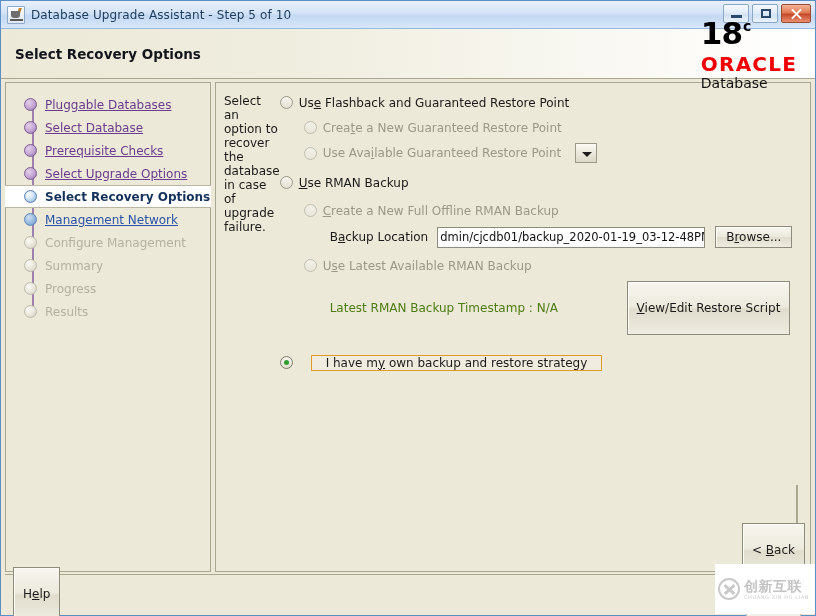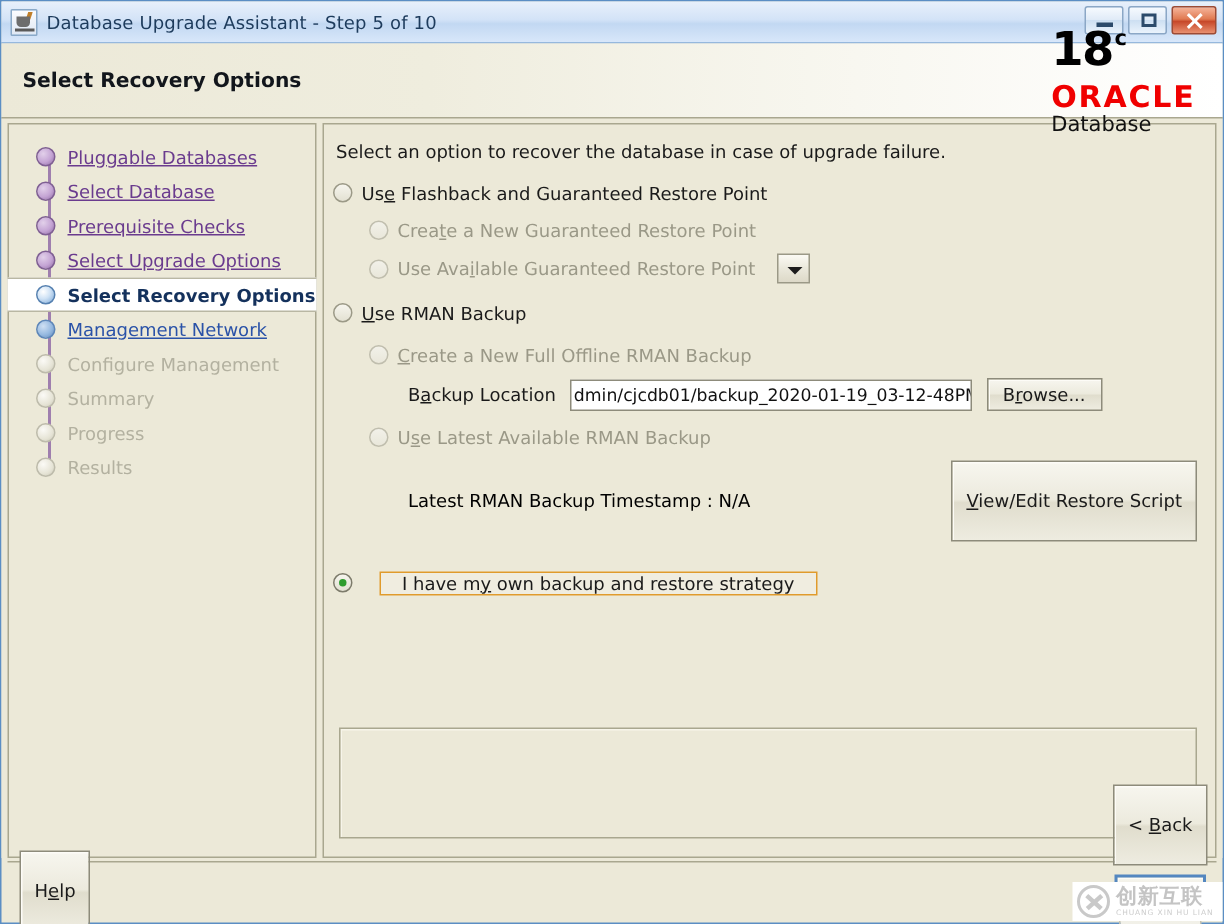--- a/index.html
+++ b/index.html
@@ -195,21 +195,21 @@
   .nav-label.enabled { color: #2a52a8; text-decoration: underline; }
   .nav-label.disabled { color: #b3b1a0; }
 
   
   .main {
     flex: 1 1 auto;
     margin-left: 4px;
     background: #ece9d8;
     border: 1px solid #a9a78f;
     padding: 10px 10px 6px 6px;
-    display: flex; flex-direction: column;
+    display: flex; flex-direction: row;
     min-width: 0;
   }
   .intro {
     font-size: 12px; color: #1a1a1a;
     margin: 1px 0 11px 2px;
   }
   .opts { position: relative; flex: 0 0 auto; }
 
   .opt-row {
     display: flex; align-items: center;
@@ -296,21 +296,21 @@
   }
   .btn.focused {
     border: 2px solid #5487c0;
     padding: 2px 8px;
   }
 
   .ts-row {
     display: flex; align-items: center; justify-content: space-between;
     margin-left: 50px; margin-right: 2px; margin-bottom: 9px;
   }
-  .ts-text { font-size: 12px; color: #000000; }
+  .ts-text { font-size: 12px; color: #4d7c0f; }
 
   .msg-panel {
     margin: auto 2px 6px 4px;
     height: 74px;
     border: 1px solid #a9a78f;
     background: #ece9d8;
     box-shadow: inset 1px 1px 0 #f7f5ea;
   }
 
   
@@ -321,21 +321,21 @@
     margin: 2px 4px 3px 4px;
     display: flex; align-items: center;
     justify-content: space-between;
     padding: 0 6px 0 8px;
     position: relative;
   }
   .footer-right { display: flex; align-items: center; gap: 6px; flex-direction: column; }
 
   .watermark {
     position: absolute; right: -4px; bottom: -2px;
-    width: 100px; height: 26px;
+    width: 100px; height: 50px;
     background: #ffffff;
     display: flex; align-items: center; gap: 4px;
     padding-left: 3px;
   }
   .wm-mark {
     flex: 0 0 22px; width: 22px; height: 22px;
     border: 2px solid #c9c9c9; border-radius: 50%;
     position: relative;
   }
   .wm-mark::before, .wm-mark::after {

